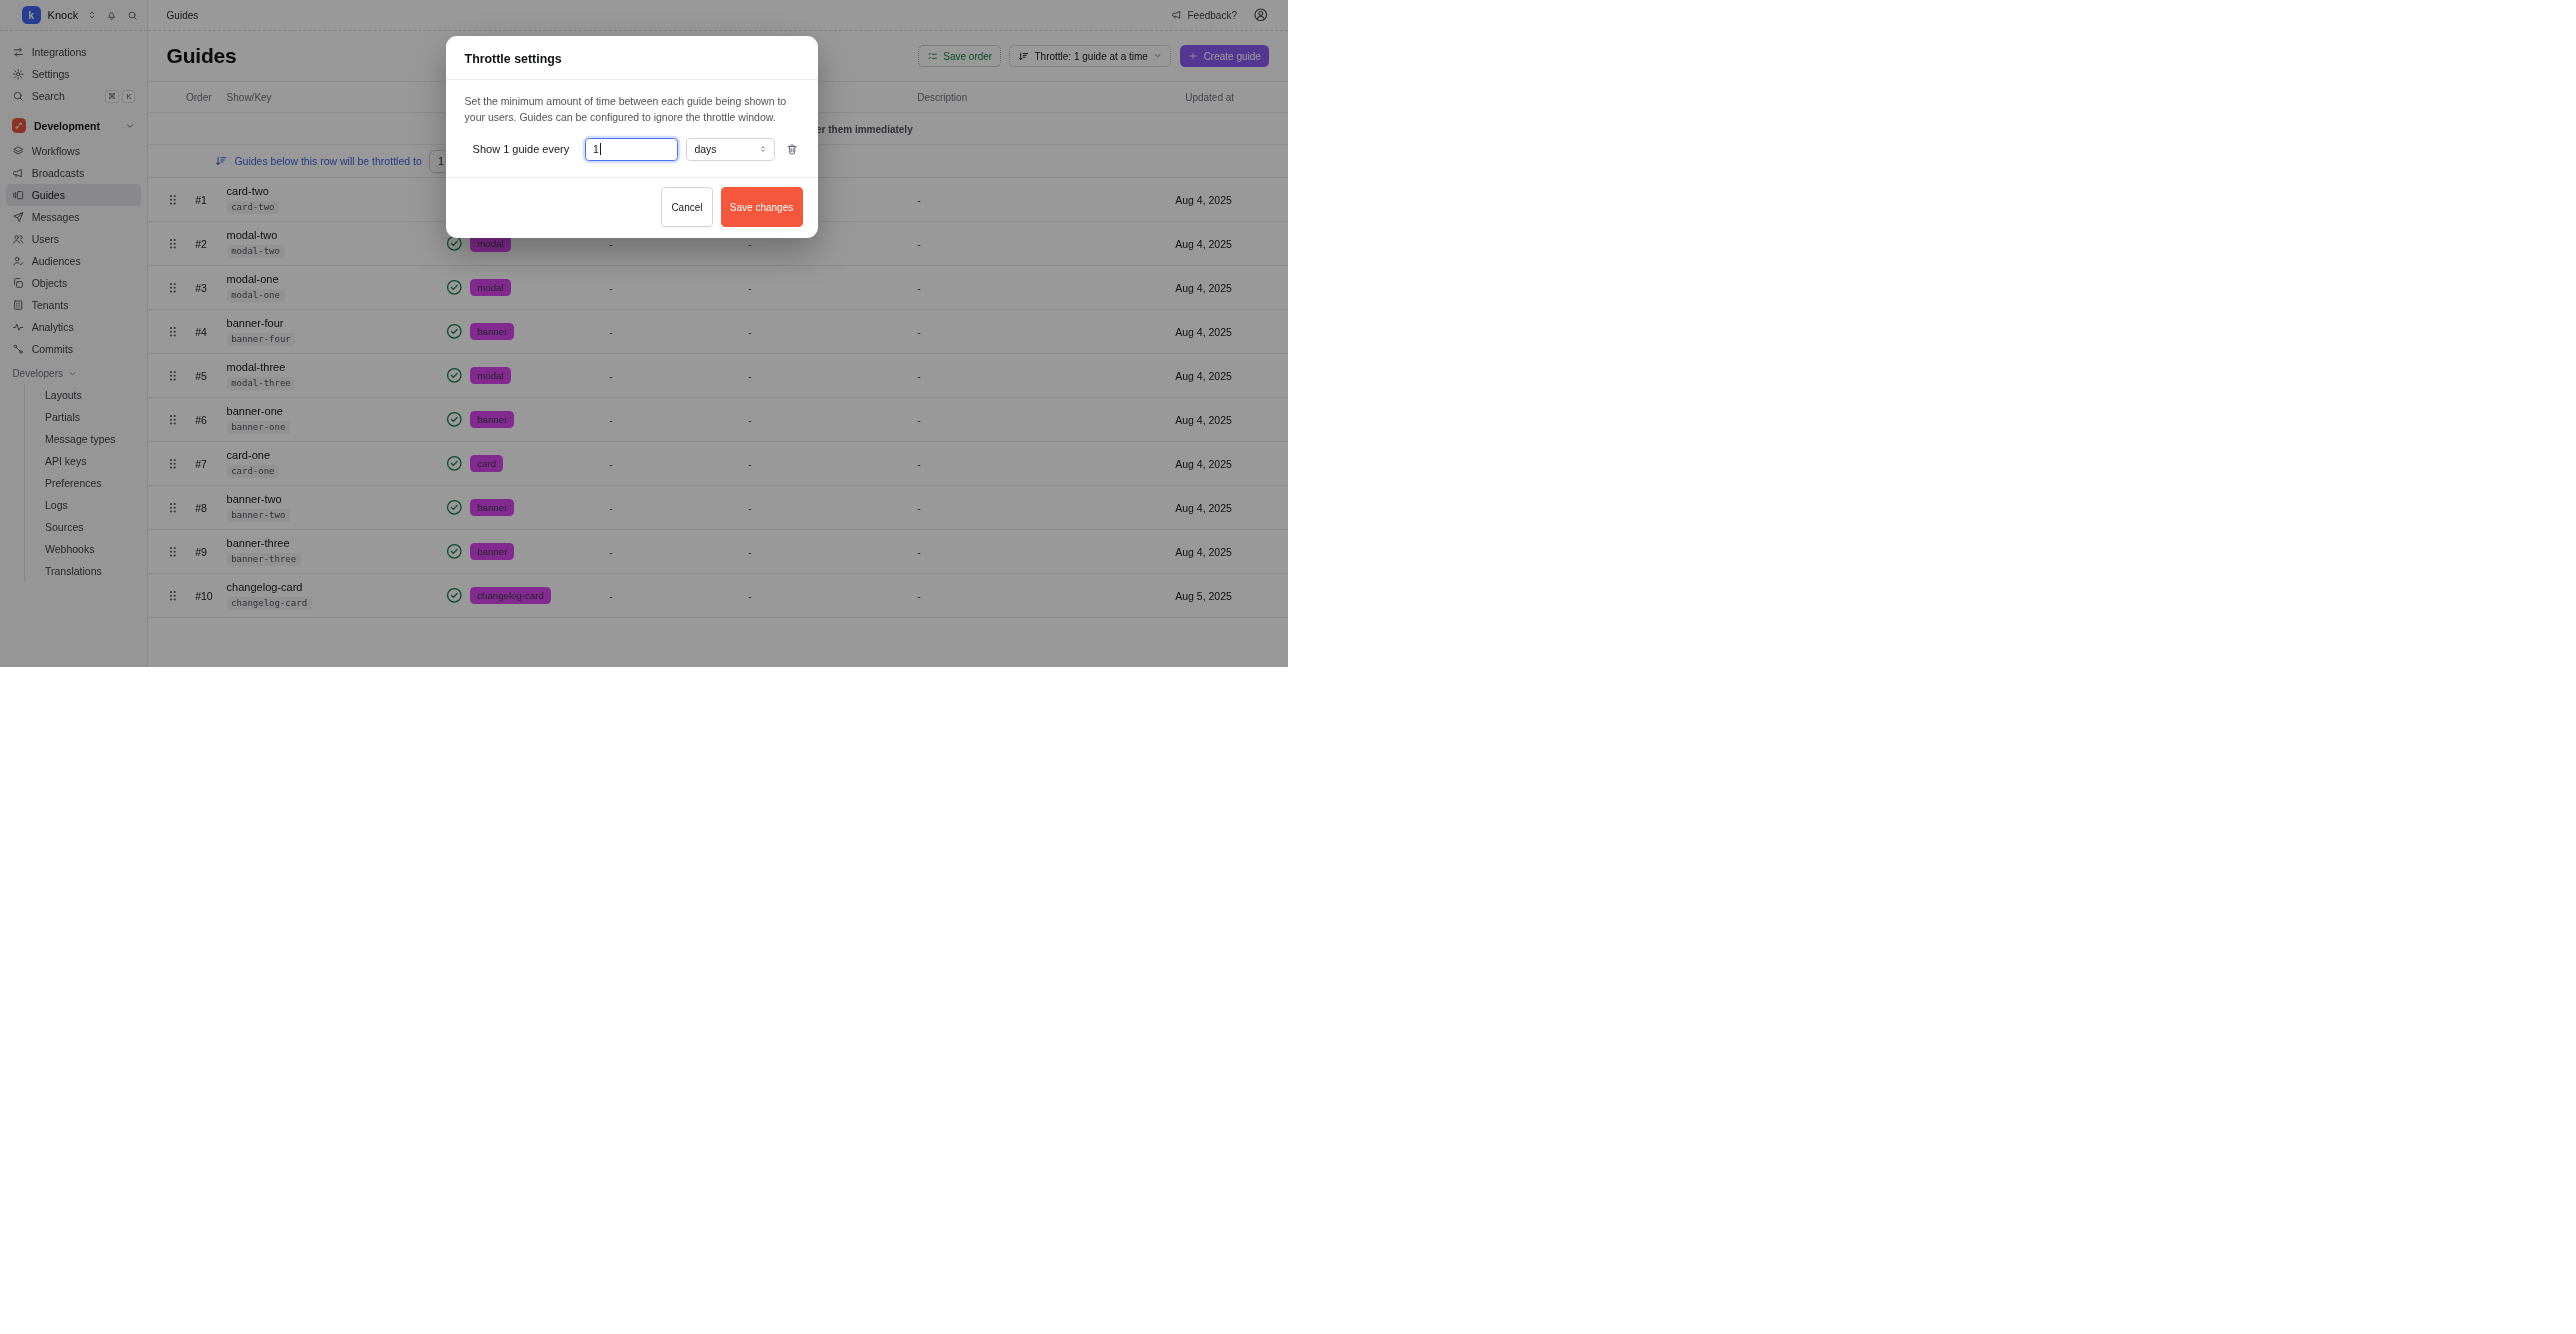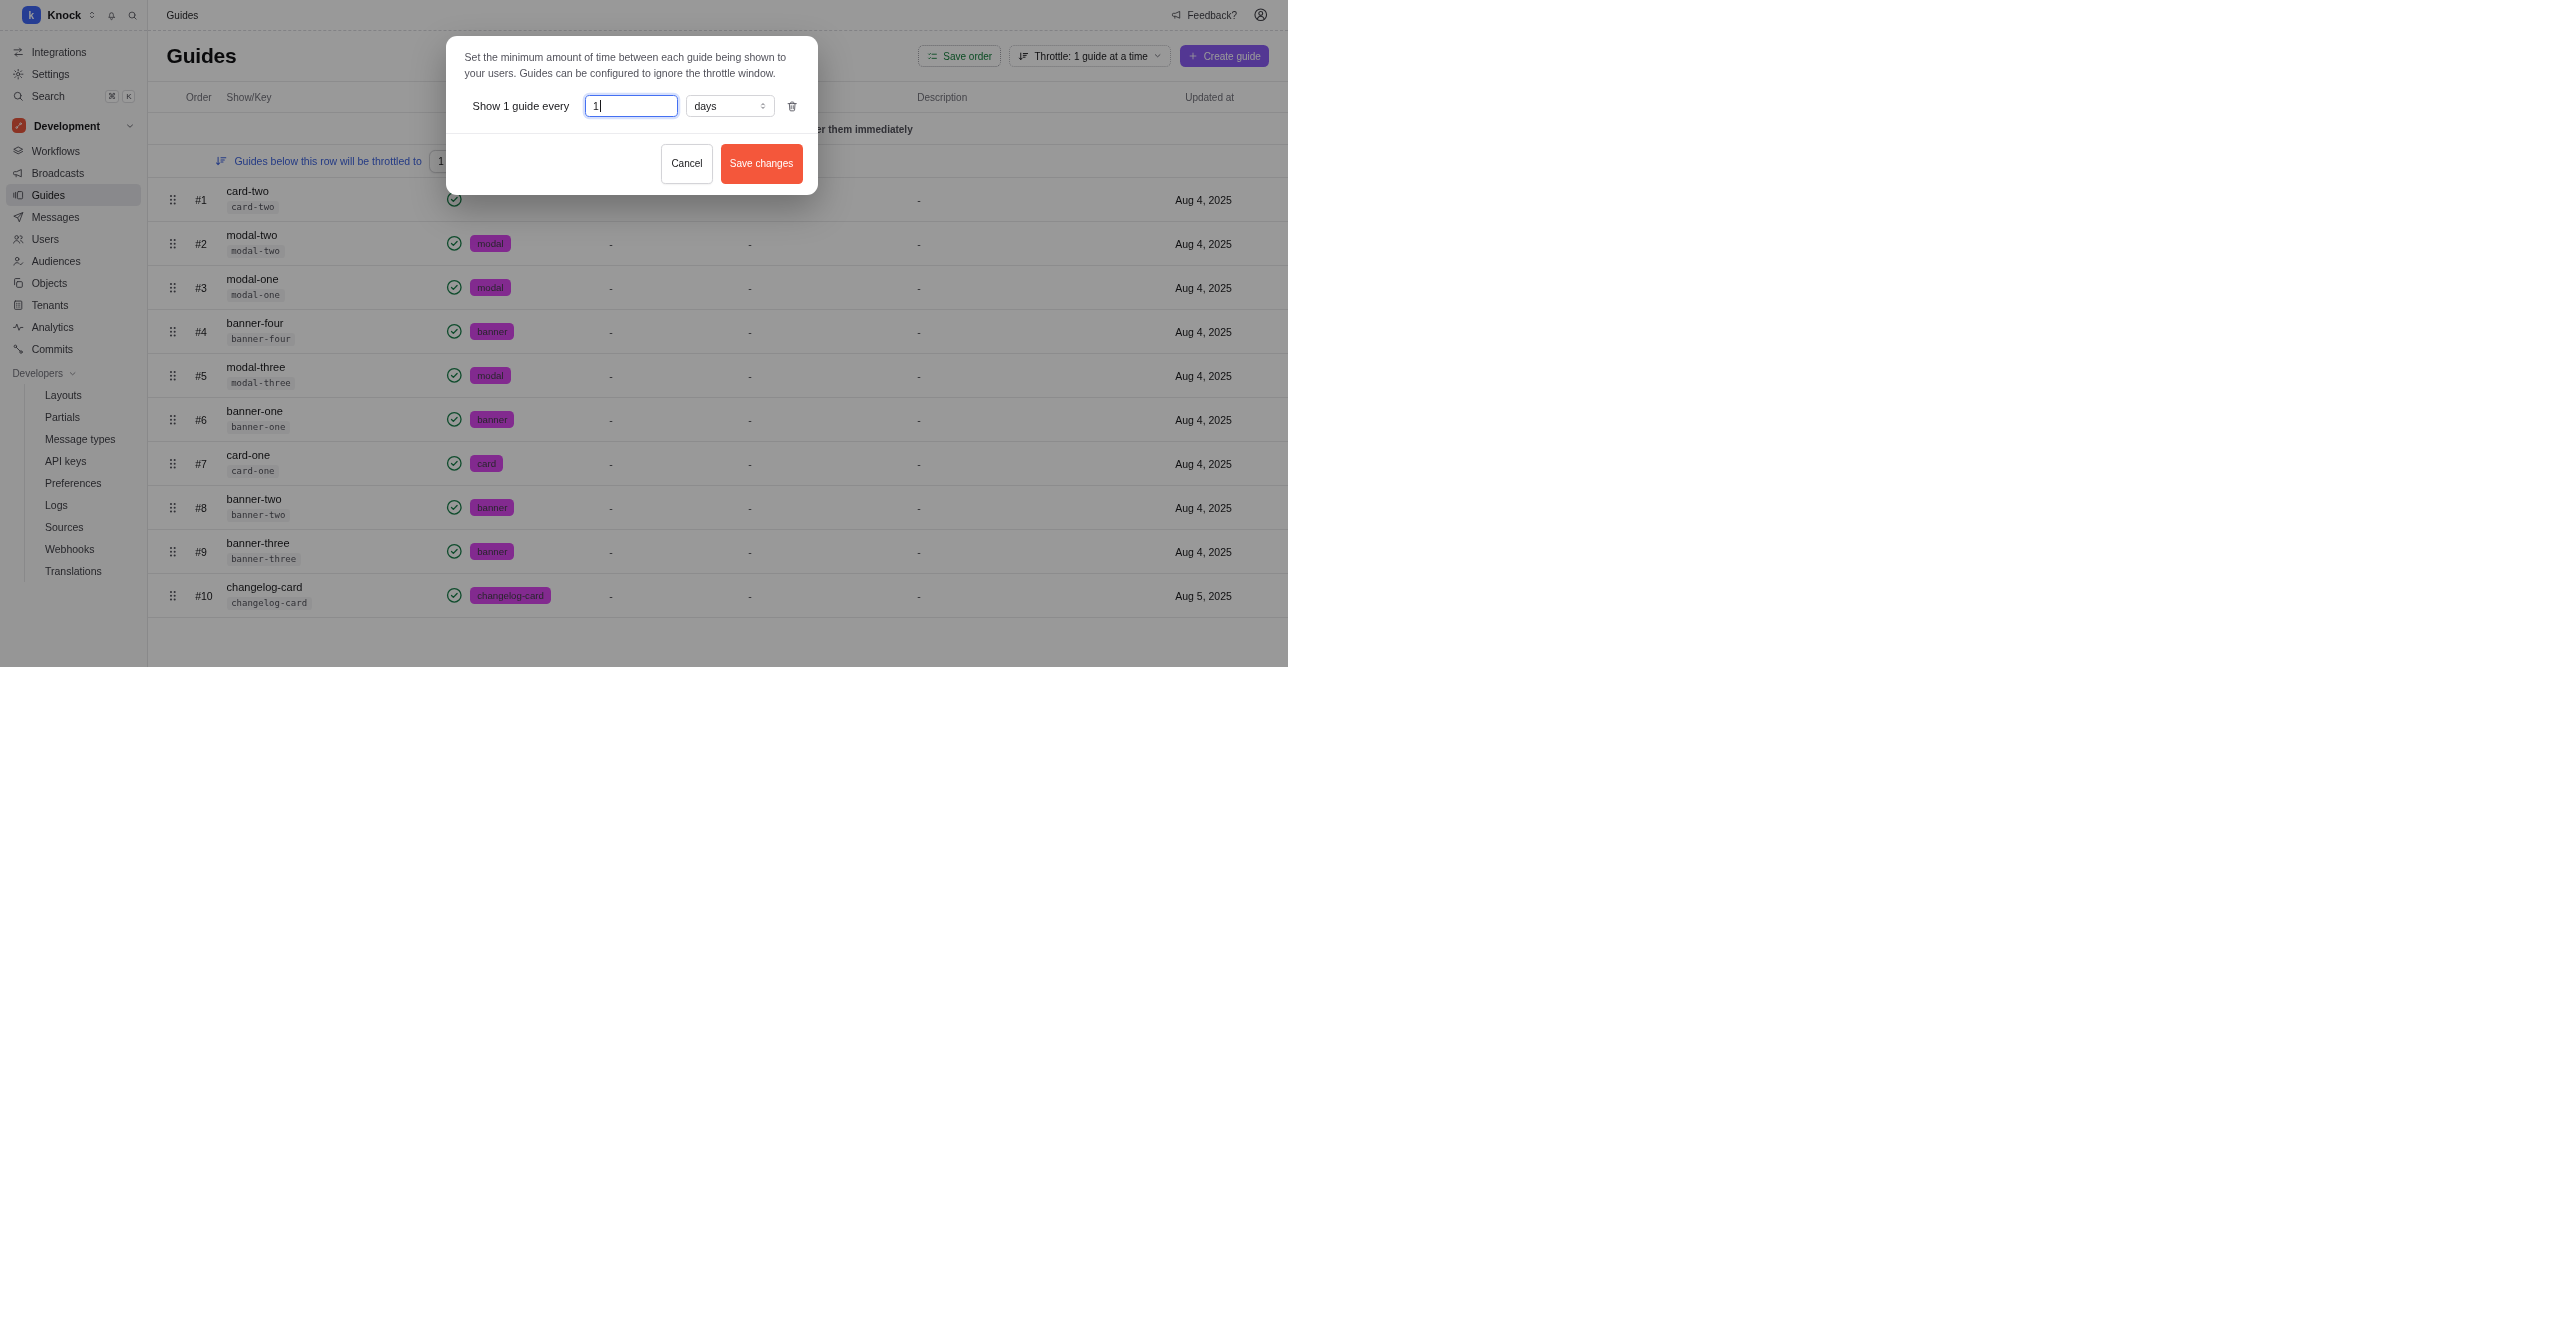--- a/index.html
+++ b/index.html
@@ -18,21 +18,21 @@
   }
   .sidebar-header {
     height:31px; display:flex; align-items:center; padding:0 9.3px 0 22px;
     border-bottom:0.8px dashed #d9d9de;
   }
   .logo {
     width:18.6px; height:18.6px; border-radius:5.4px; background:#3f67f5;
     color:#fff; font-size:10px; font-weight:600;
     display:flex; align-items:center; justify-content:center; flex:none;
   }
-  .ws-name { font-size:11px; font-weight:700; margin-left:7px; color:#18181b; }
+  .ws-name { font-size:11px; font-weight:400; margin-left:7px; color:#18181b; }
   .sh-icons { margin-left:auto; display:flex; align-items:center; gap:9.3px; color:#52525b; }
   .sh-icons .ic { cursor:pointer; }
 
   nav { display:block; padding-top:10px; }
   .nav-list { list-style:none; }
   .nav-item {
     height:22px; margin:0 6.2px; padding:0 5.4px; border-radius:4.6px;
     display:flex; align-items:center; gap:7.7px;
     font-size:10.5px; color:#3f3f46; cursor:pointer;
   }
@@ -713,20 +713,23 @@
             <div class="dash">-</div>
             <div class="cell-updated">Aug 5, 2025</div>
           </div>
         </div>
     </div>
   </div>
 
   <div class="dim"></div>
 
   <div class="modal">
+    <div class="m-head">
+      <h2 class="m-title">Throttle settings</h2>
+    </div>
     <div class="m-body">
       <p class="m-desc">Set the minimum amount of time between each guide being shown to your users. Guides can be configured to ignore the throttle window.</p>
       <div class="m-form">
         <span class="m-label">Show 1 guide every</span>
         <div class="m-input" role="textbox">
           <span>1</span>
             <span class="caret"></span>
         </div>
         <div class="m-select">
           <span>days</span>

